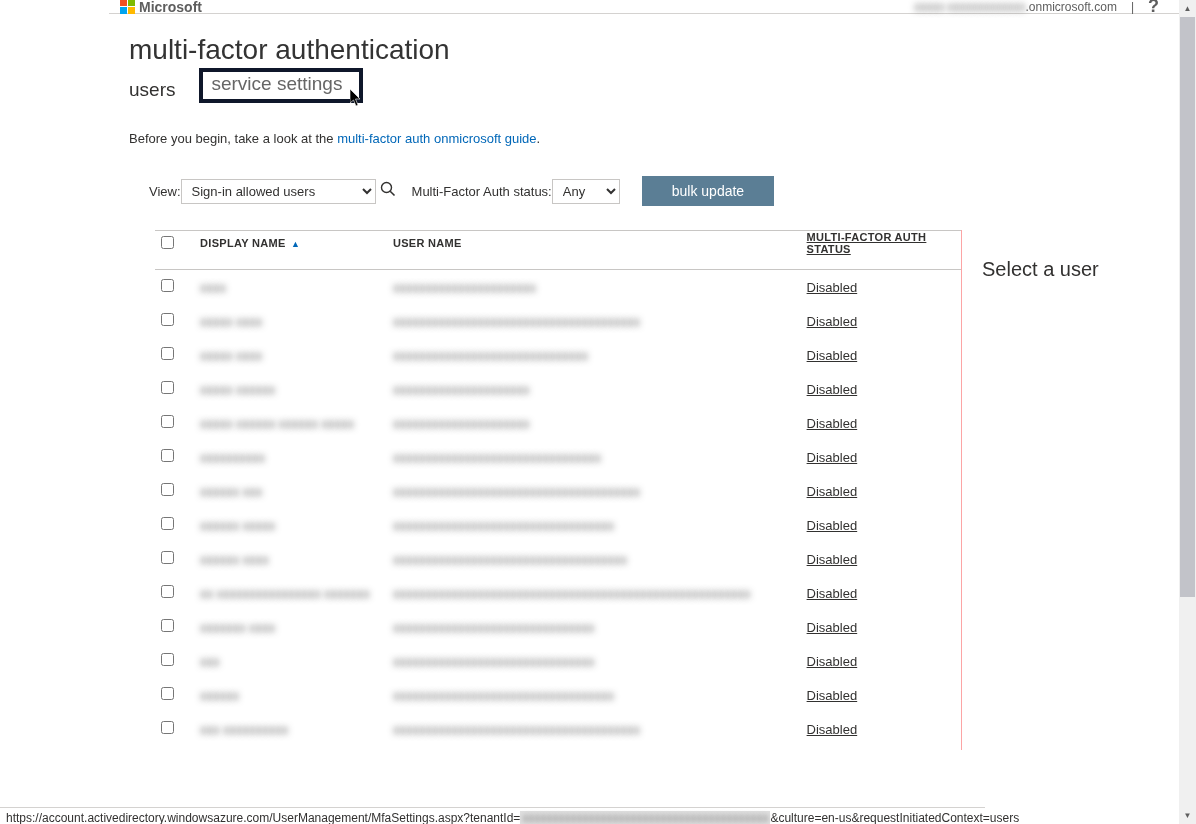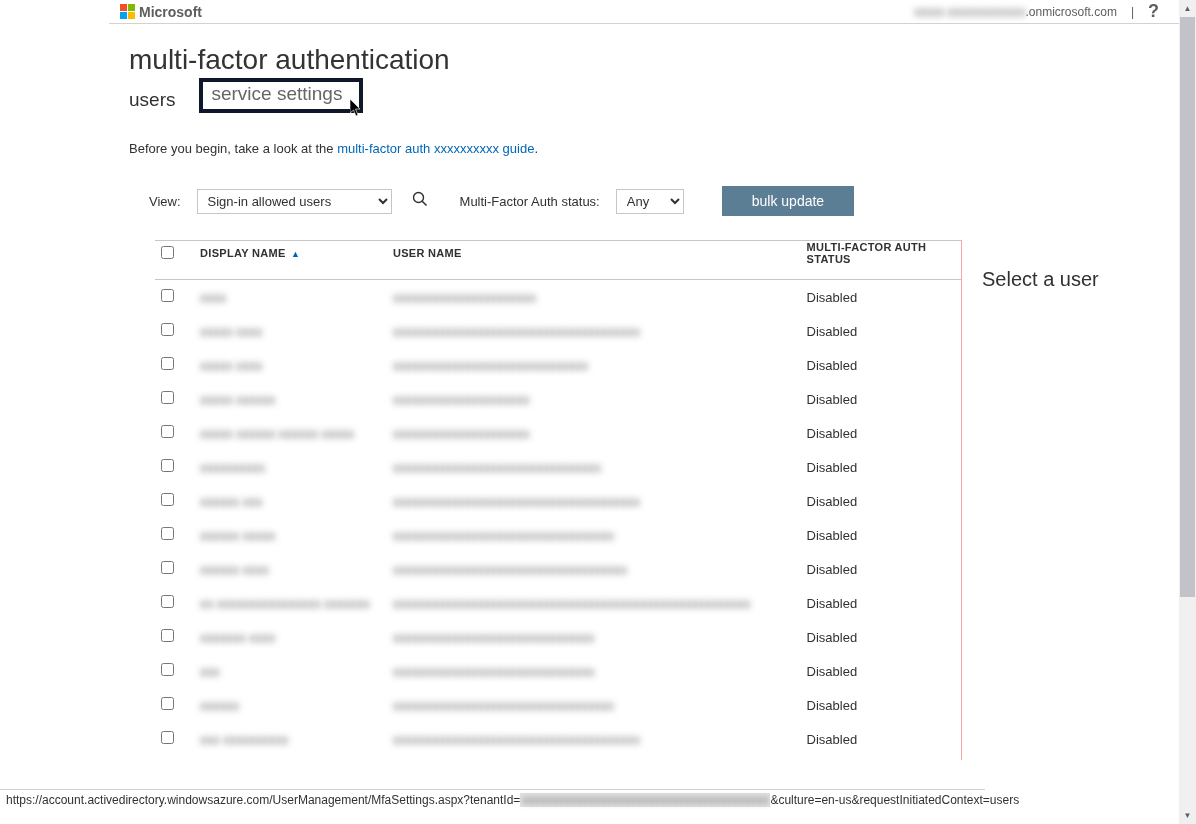--- a/index.html
+++ b/index.html
@@ -38,21 +38,21 @@
       display: flex;
       align-items: center;
       justify-content: center;
       font-size: 8px;
       color: #5e5e5e;
     }
     .scrollbar-arrow.up { top: 0; }
     .scrollbar-arrow.down { bottom: 0; }
 
     .topbar {
-      height: 24px;
+      height: 14px;
       border-bottom: 1px solid #d4d2d0;
       display: flex;
       align-items: center;
       padding: 0 20px 0 120px;
       justify-content: space-between;
       margin-right: 17px;
       margin-left: 109px;
       padding-left: 11px;
     }
     .ms-logo { display: flex; align-items: center; gap: 4px; }
@@ -100,21 +100,20 @@
       right:-5px; bottom:-8px;
       font-size:14px;
       color:#000;
     }
     .intro { font-size:13px; color:#323130; margin-bottom: 30px; }
     .intro a { color:#0067b8; text-decoration:none; }
 
     .filter-row {
       display:flex;
       align-items:center;
-      gap: 16px;
       margin-left: 20px;
       margin-bottom: 24px;
     }
     .view-label { font-size:13px; color:#323130; }
     select {
       font-family: inherit;
       font-size: 13px;
       border: 1px solid #c8c6c4;
       background:#fff;
       padding: 3px 6px;
@@ -149,36 +148,36 @@
     tbody td {
       padding: 9px 10px;
       font-size:13px;
       color:#323130;
       vertical-align: middle;
     }
     tbody td:first-child { width:32px; padding-left:6px; }
     input[type=checkbox] { width:13px; height:13px; cursor:pointer; }
     .col-name { width: 176px; }
     .col-user { width: 336px; }
-    .col-status { width: 150px; }
+    .col-status { width: 150px; text-decoration: underline; }
 
     .side-panel {
       border-left: 1px solid #fca5a5;
       padding: 28px 20px;
       width: 200px;
       min-height: 520px;
     }
     .side-panel-title { font-size:20px; font-weight:300; color:#323130; }
 
     .main-cols { display:flex; }
     .table-area { flex:1; margin-left: 26px; }
 
     .statusbar {
       position:absolute;
-      left:0; bottom:18px;
+      left:0; bottom:0;
       height: 17px;
       background:#fff;
       border-top: 1px solid #d4d2d0;
       font-size:12px;
       color:#323130;
       padding: 3px 6px;
       white-space: nowrap;
       width: 985px;
     }
     .status-blur { background:#e0e0e0; color:transparent; text-shadow: 0 0 5px rgba(100,100,100,0.8); padding:0 2px; }
@@ -209,21 +208,21 @@
     <span class="tab">users</span>
     <span class="tab inactive highlighted">
       <span>service settings</span>
       <svg class="cursor-arrow" width="14" height="18" viewBox="0 0 14 18">
           <path d="M0 0 L0 14 L3.5 11 L6 17 L8 16 L5.5 10 L10 10 Z" fill="#000" stroke="#fff" stroke-width="0.6"></path>
         </svg>
     </span>
   </div>
 
   <p class="intro">
-    <span>Before you begin, take a look at the </span><a href="#">multi-factor auth xxxxxxxxxx guide</a><span>.</span>
+    <span>Before you begin, take a look at the </span><a href="#">multi-factor auth onmicrosoft guide</a><span>.</span>
   </p>
 
   <div class="filter-row">
     <span class="view-label">View:</span>
     <select class="view-select">
       <option>Sign-in allowed users</option>
     </select>
     <span class="search-icon">
       <svg width="16" height="16" viewBox="0 0 16 16">
           <circle cx="6.5" cy="6.5" r="5" fill="none" stroke="#323130" stroke-width="1.4"></circle>

